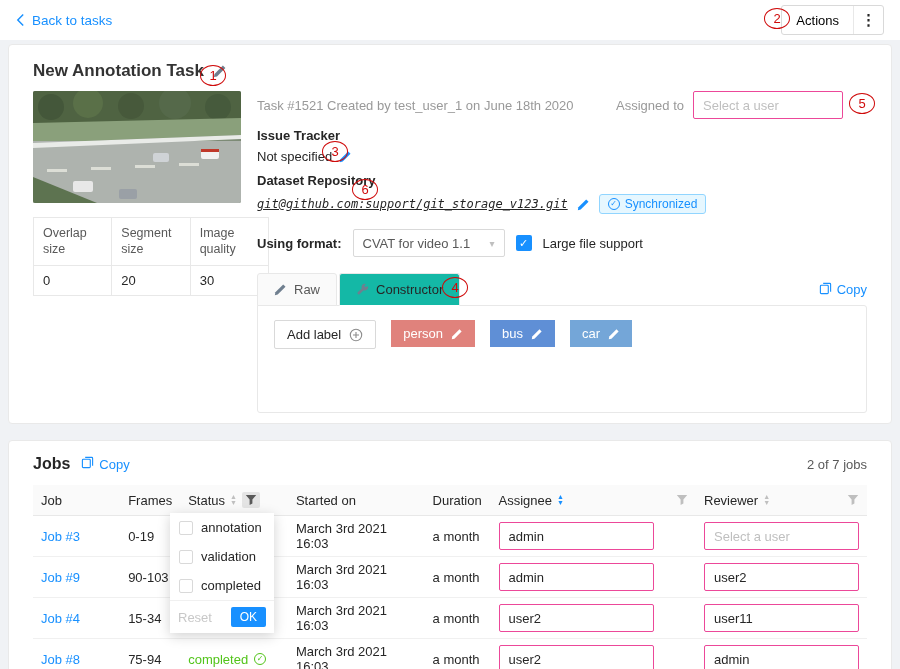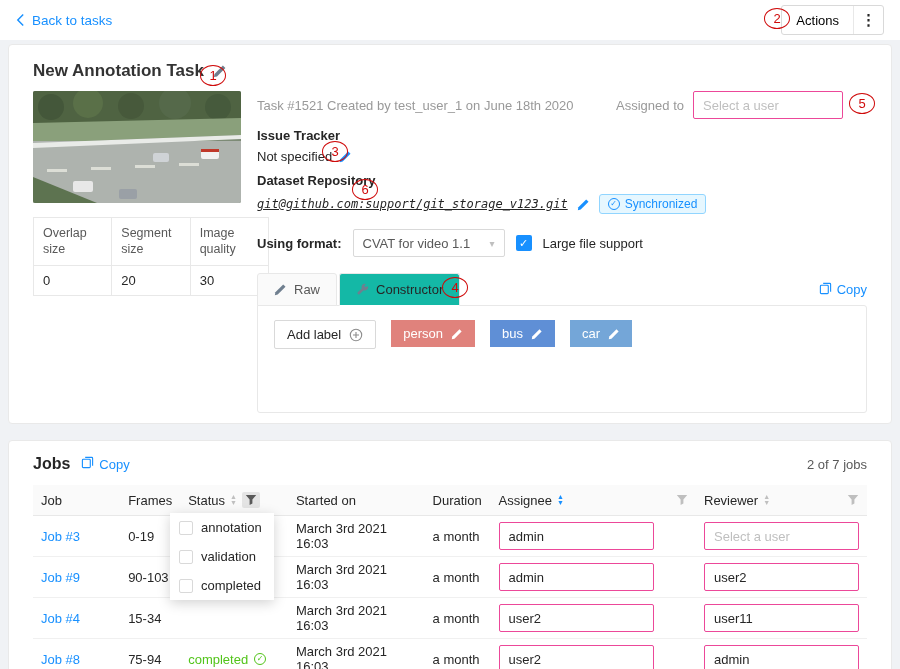--- a/index.html
+++ b/index.html
@@ -408,20 +408,24 @@
     <span>annotation</span>
   </div>
   <div class="f-item">
     <span class="f-cb"></span>
     <span>validation</span>
   </div>
   <div class="f-item">
     <span class="f-cb"></span>
     <span>completed</span>
   </div>
+  <div class="f-foot">
+    <span class="f-reset">Reset</span>
+    <button class="f-ok">OK</button>
+  </div>
 </div>
 
 <div class="ann a1">1</div>
 <div class="ann a2">2</div>
 <div class="ann a3">3</div>
 <div class="ann a4">4</div>
 <div class="ann a5">5</div>
 <div class="ann a6">6</div>
 
 </body></html>

